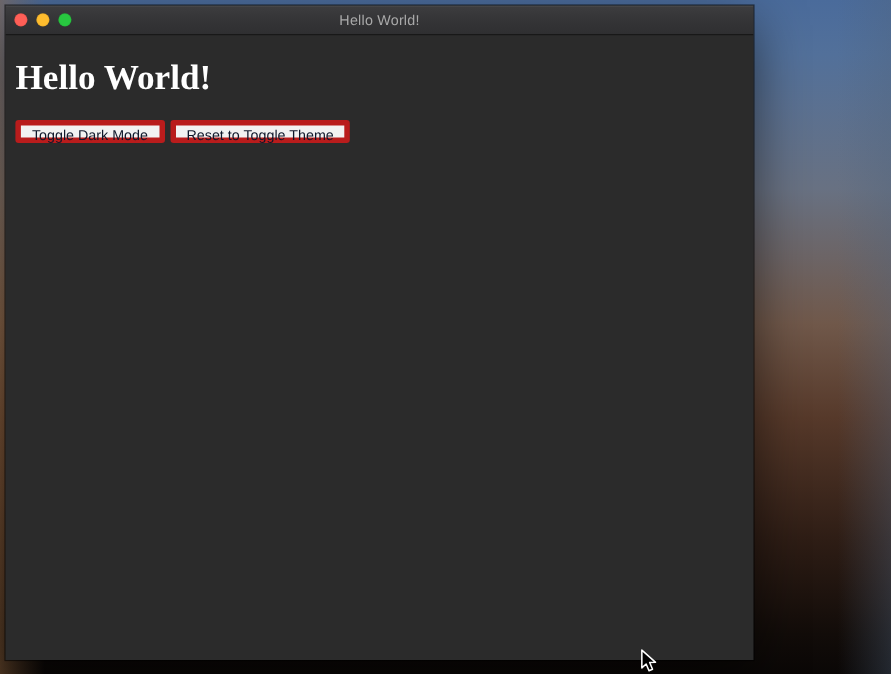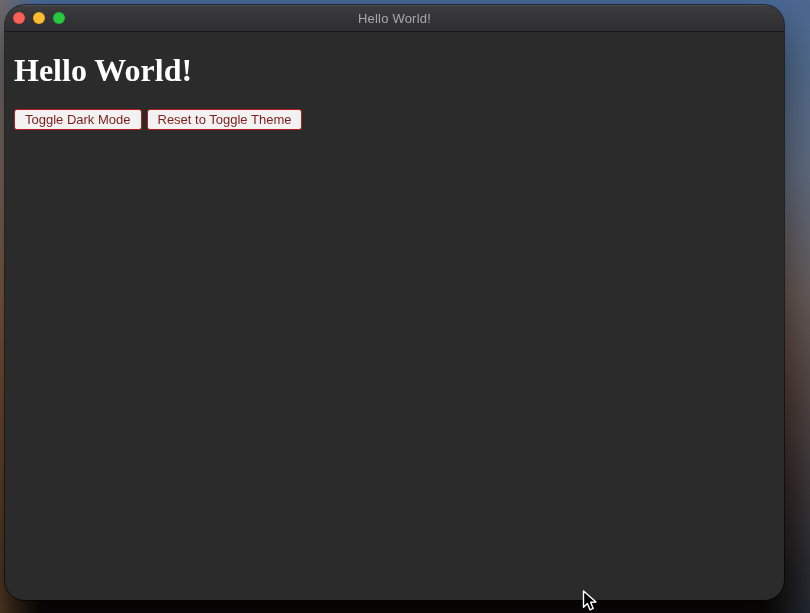--- a/index.html
+++ b/index.html
@@ -15,23 +15,23 @@
     
     background-image:
       linear-gradient(90deg, rgba(150,105,65,0.50) 0%, rgba(150,105,65,0) 5%, rgba(0,0,0,0) 94%, rgba(80,100,125,0.35) 100%),
       linear-gradient(180deg, #4a6b9b 0%, #52709a 8%, #687182 28%, #70584a 48%, #56392a 62%, #2e1d15 80%, #120c09 94%, #0a0706 100%);
   }
 
   .app-window {
     position: absolute;
     left: 5px;
     top: 5px;
-    width: 779px;
+    width: 680px;
     height: 595px;
-    border-radius: 20px;
+    border-radius: 0;
     overflow: hidden;
     background: var(--content-bg, #2b2b2b);
     box-shadow: 0 0 0 1px rgba(0,0,0,0.55), 0 18px 45px rgba(0,0,0,0.55);
   }
 
   .titlebar {
     position: relative;
     height: 26px;
     background: linear-gradient(180deg, #3d3d3f 0%, var(--titlebar-bg, #343436) 55%, #2f2f31 100%);
     border-bottom: 1px solid #171717;
@@ -84,23 +84,23 @@
   .theme-line {
     font-size: 16px;
     margin: 16px 0 15px 0;
   }
   .theme-line b { font-weight: bold; }
 
   .button-row { margin-top: 10px; }
   .native-button {
     font-family: "Liberation Sans", sans-serif;
     font-size: 13px;
-    color: #7f1d1d;
+    color: #0f172a;
     background: var(--button-bg, #f2f2f2);
-    border: 1px solid #b91c1c;
+    border: 5px solid #b91c1c;
     border-radius: 3px;
     height: 21px;
     padding: 1px 10px 2px 10px;
     margin-right: 5px;
     vertical-align: middle;
     cursor: default;
   }
 
   .cursor {
     position: absolute;

